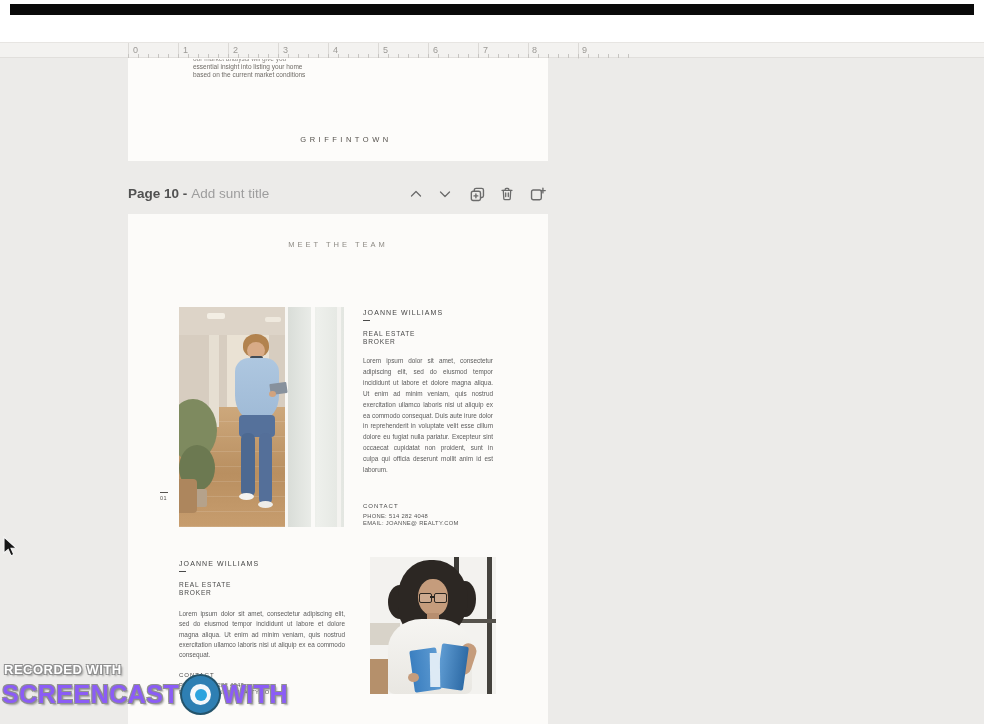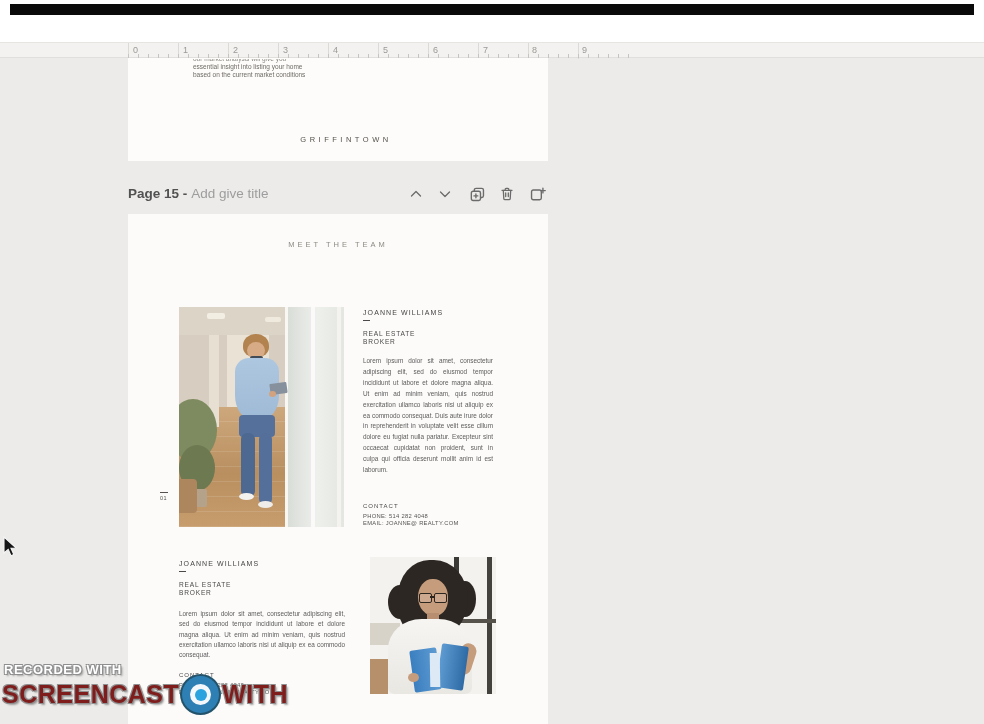--- a/index.html
+++ b/index.html
@@ -119,21 +119,21 @@
             transform:rotate(8deg);border-radius:2px;}
   .p2-pages{left:60px;top:96px;width:10px;height:34px;background:#ddeaf5;transform:rotate(-1deg);}
   .p2-hand{left:38px;top:116px;width:11px;height:9px;background:#c59c7c;border-radius:50%;}
   .p2-chair{left:0;top:102px;width:18px;height:35px;background:#b5906b;}
 
   
   .watermark{position:absolute;left:0;top:660px;width:280px;height:60px;z-index:50;pointer-events:none;}
   .wm-line1{position:absolute;left:4px;top:2px;font-size:13px;font-weight:800;letter-spacing:.5px;color:#ffffff;
       text-shadow:-1px -1px 0 #8f8f8f,1px -1px 0 #8f8f8f,-1px 1px 0 #8f8f8f,1px 1px 0 #8f8f8f,2px 2px 2px rgba(60,60,60,.45);}
   .wm-row{position:absolute;left:2px;top:16px;display:flex;align-items:center;}
-  .wm-big{font-size:25px;font-weight:800;letter-spacing:.5px;color:#7f1d1d;
+  .wm-big{font-size:25px;font-weight:800;letter-spacing:.5px;color:#8b5cf6;
       text-shadow:-1px -1px 0 #909090,1px -1px 0 #909090,-1px 1px 0 #909090,1px 1px 0 #909090,2px 2px 2px rgba(60,60,60,.45);}
   .wm-logo{width:37px;height:37px;border-radius:50%;background:#2e7fb3;box-shadow:0 0 0 2px #23536b;
       position:relative;margin:0 3px;}
   .wm-logo .white{position:absolute;left:8px;top:8px;width:21px;height:21px;border-radius:50%;background:#f4f8fb;}
   .wm-logo .dot{position:absolute;left:12.5px;top:12.5px;width:12px;height:12px;border-radius:50%;background:#2ba3de;}
 
   .cursor{position:absolute;left:2px;top:536px;z-index:60;pointer-events:none;}
 </style>
 </head>
 <body>
@@ -173,21 +173,21 @@
         <div class="inner">our market analysis will give you</div>
       </div>
       <div>essential insight into listing your home</div>
       <div>based on the current market conditions</div>
     </div>
     <div class="p9brand">GRIFFINTOWN</div>
   </div>
 
   <div class="page-header">
     <div class="ph-title">
-      <span class="ph-label">Page 15 -</span><span class="ph-placeholder">Add give title</span>
+      <span class="ph-label">Page 10 -</span><span class="ph-placeholder">Add sunt title</span>
     </div>
     <div class="icon-btn" style="left:276px">
       <svg width="16" height="16" viewBox="0 0 16 16">
           <path d="M3.5 10 L8 5.5 L12.5 10"></path>
         </svg>
     </div>
     <div class="icon-btn" style="left:305px">
       <svg width="16" height="16" viewBox="0 0 16 16">
           <path d="M3.5 6 L8 10.5 L12.5 6"></path>
         </svg>

